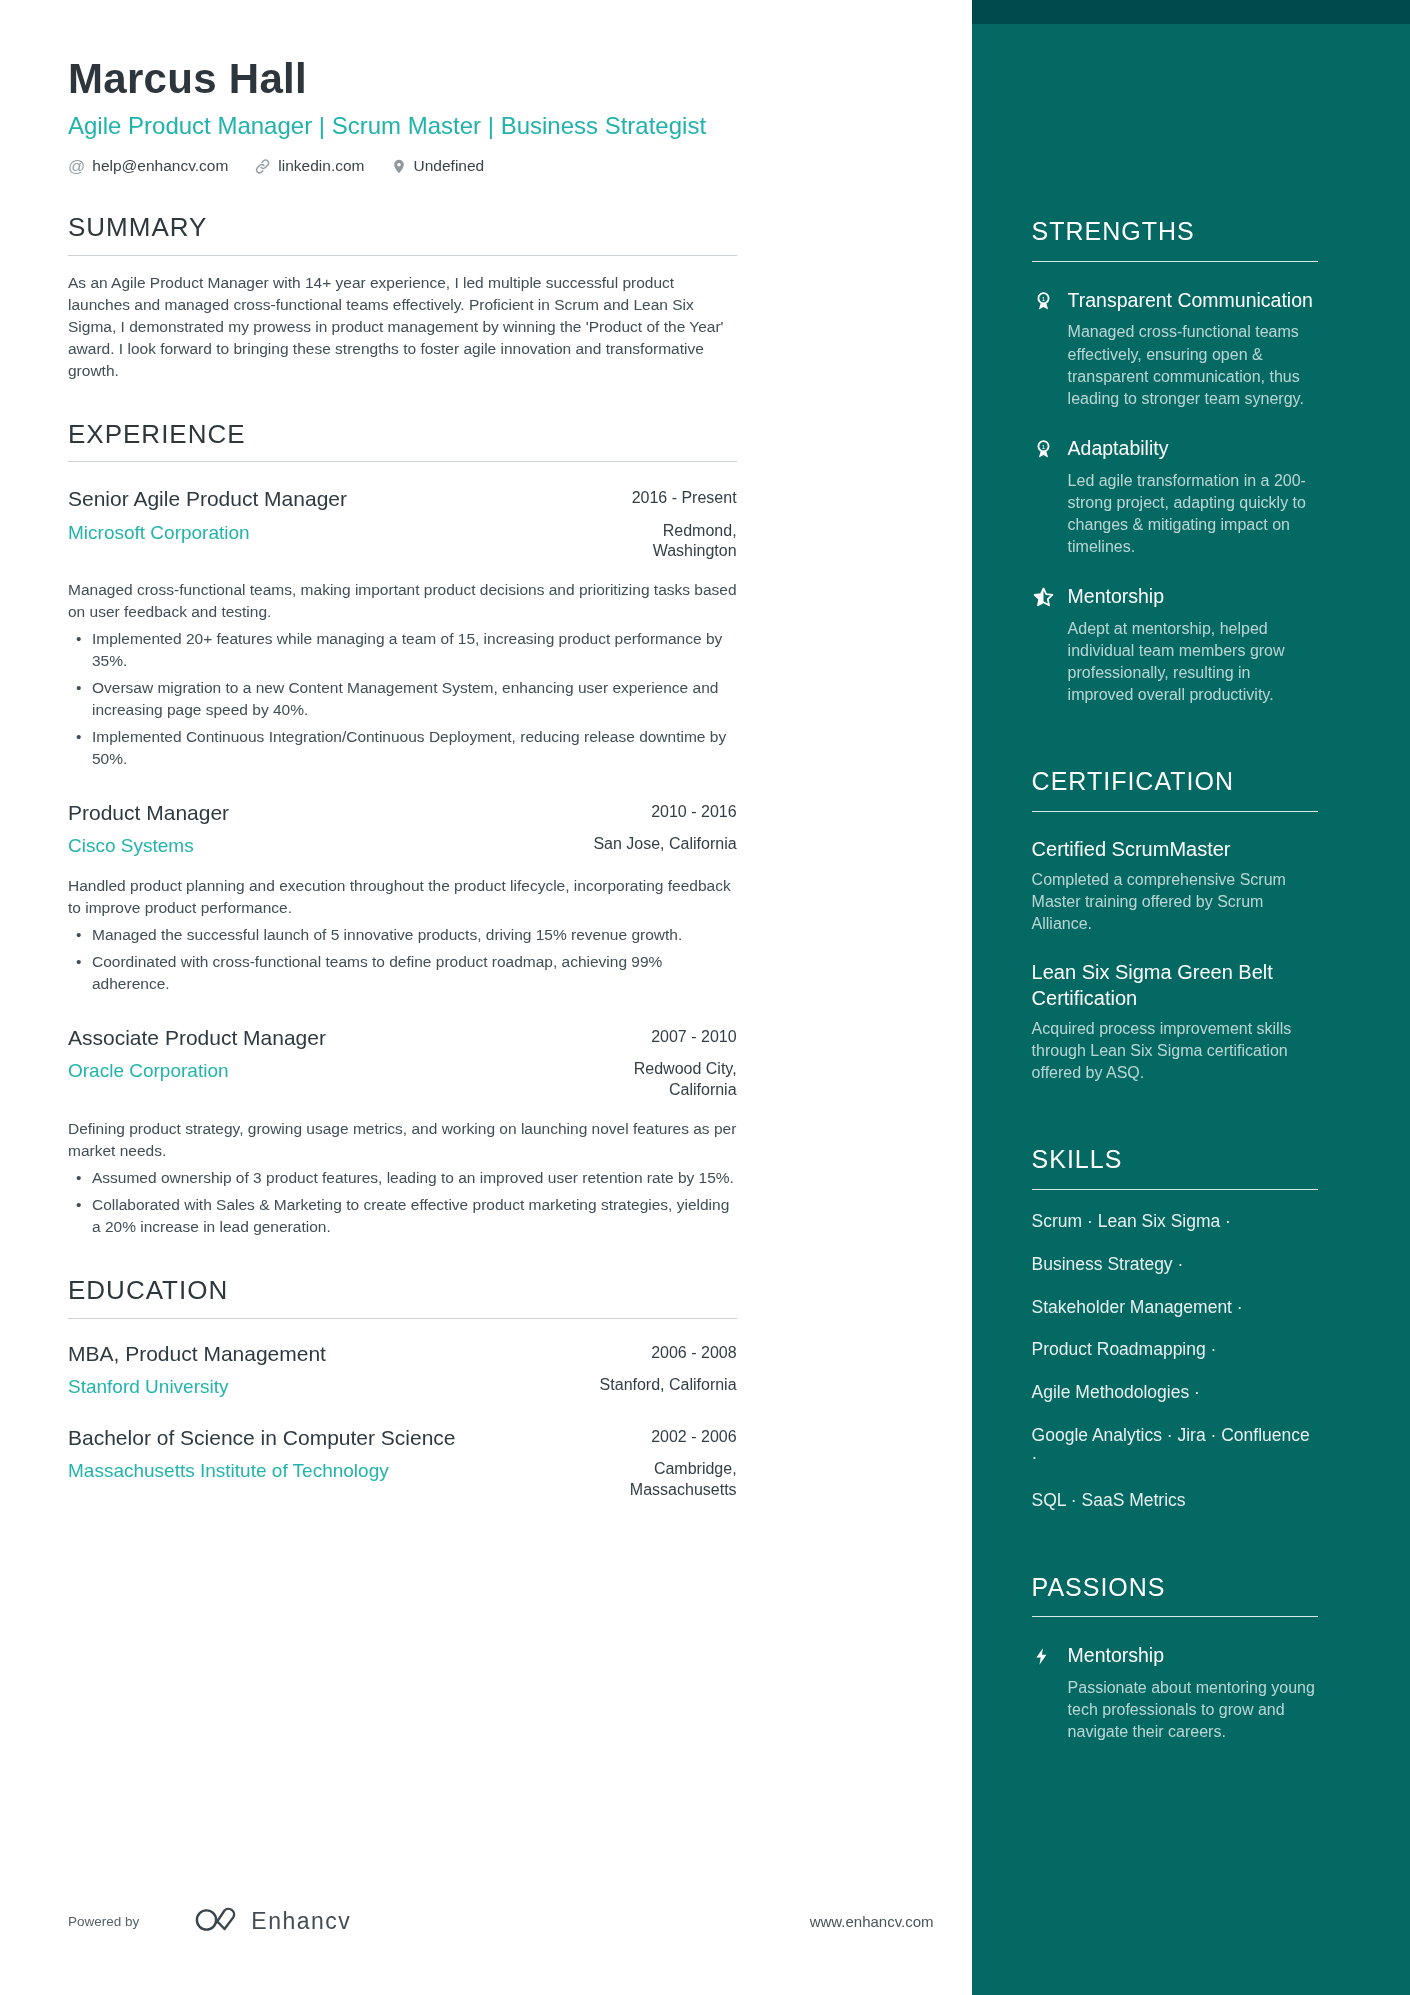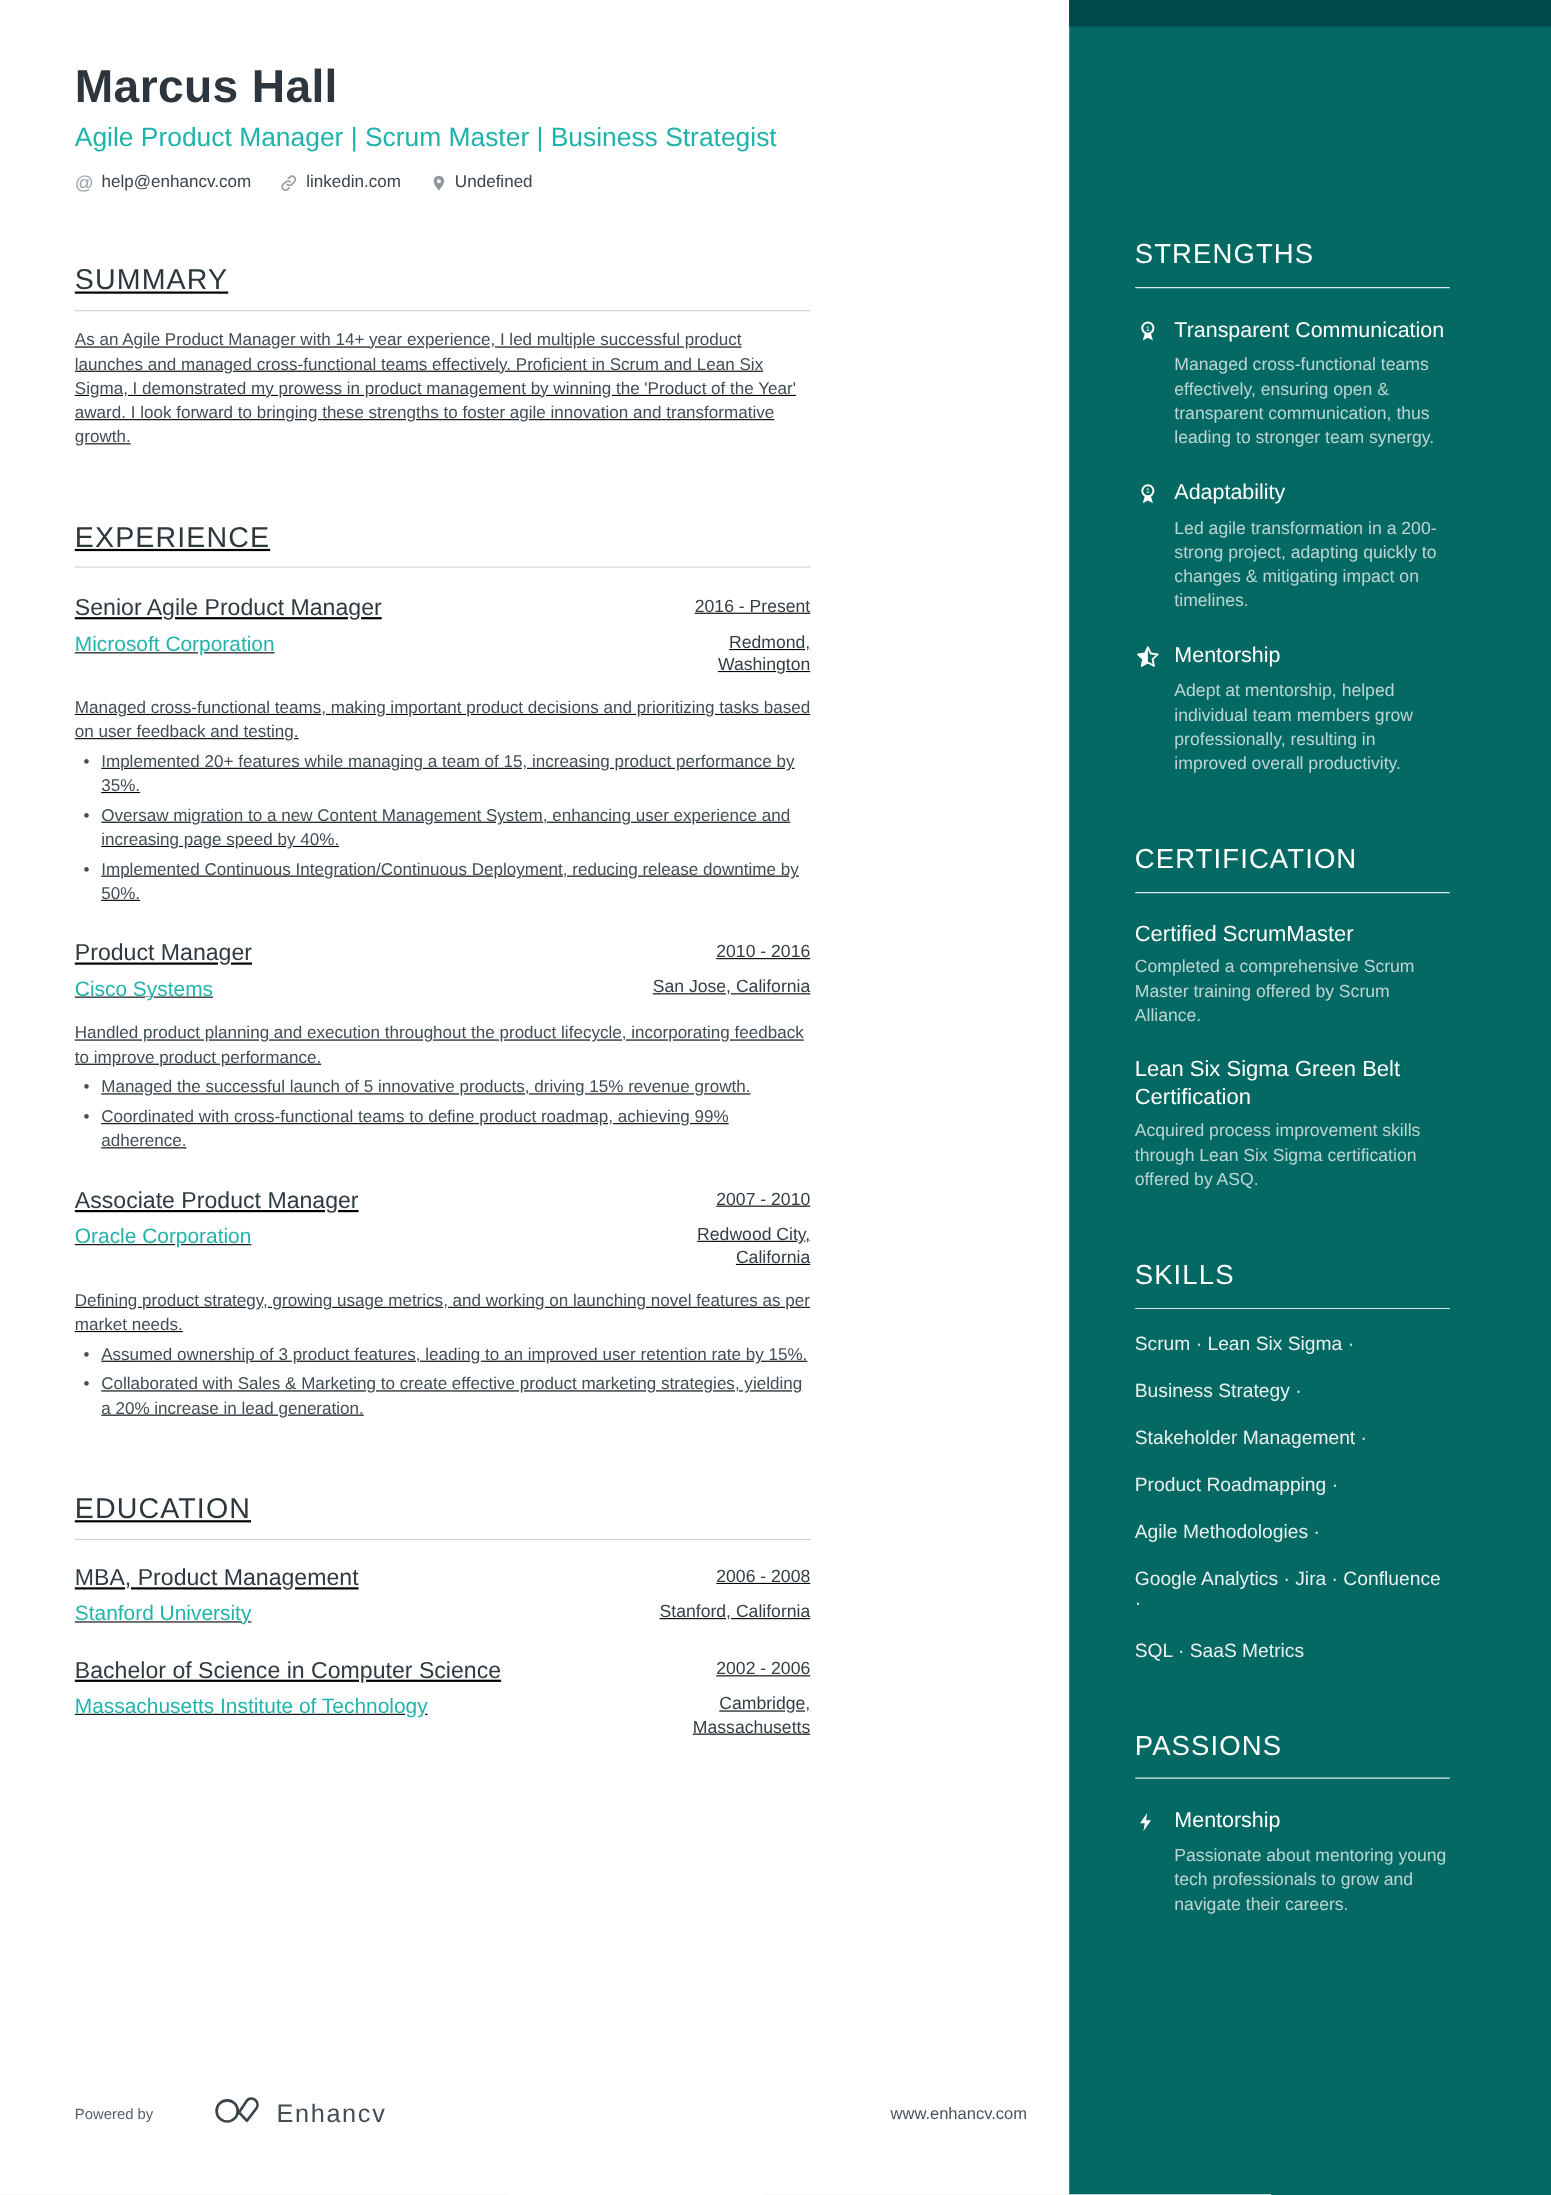--- a/index.html
+++ b/index.html
@@ -22,21 +22,21 @@
   .person-title {
     margin:9px 0 0; font-size:24px; font-weight:400; color:#1fb3ab; line-height:1.25;
   }
   .contact-row { display:flex; align-items:center; gap:26px; margin-top:16px;
     font-size:15.5px; color:#39434a; }
   .contact-item { display:inline-flex; align-items:center; gap:7px; text-decoration:none; color:#39434a; }
   .c-icon { color:#96a0a5; display:inline-flex; align-items:center; }
   .c-icon.at { font-size:17px; line-height:1; }
   .c-icon svg { display:block; }
 
-  .section { margin-top:65px;text-decoration:underline; }
+  .section { margin-top:38px; }
   .section-h {
     margin:0; font-size:26px; font-weight:500; color:#2d373c; letter-spacing:1px;
     padding-bottom:13px; border-bottom:1.5px solid #cdd2d5; line-height:1.1;
   }
   .summary-text { margin:16px 0 0; font-size:15.5px; line-height:1.42; color:#414e55; }
 
   .job { margin-top:24px; }
   .job + .job { margin-top:30px; }
   .row-split { display:flex; justify-content:space-between; align-items:flex-start; }
   .job-title { font-size:21px; font-weight:500; color:#2f3a40; line-height:1.25; margin:0;text-align:right; }

